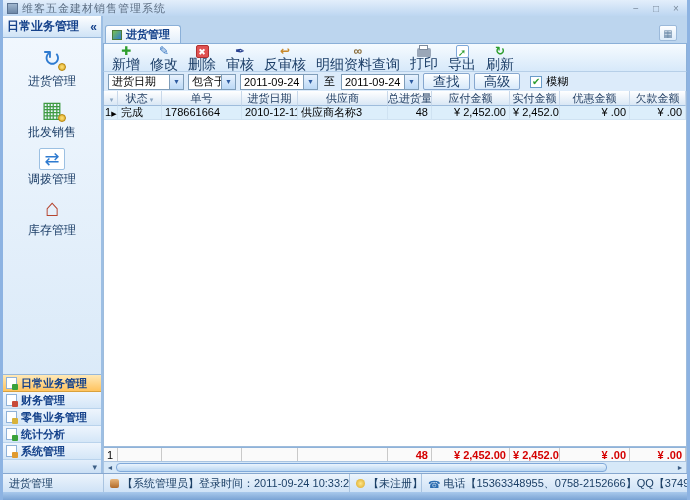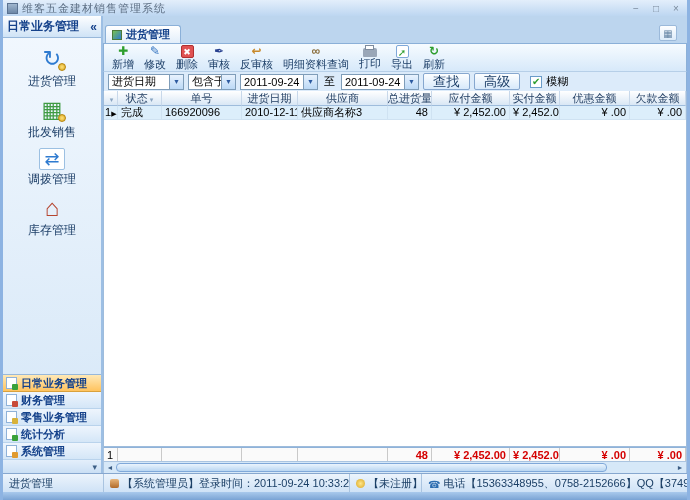--- a/index.html
+++ b/index.html
@@ -60,21 +60,21 @@
          background:linear-gradient(#ffffff,#e2eefa); border:1px solid #8bb0d8; border-bottom:none;
          border-radius:3px 3px 0 0; font-weight:bold; color:#15428b; }
   .tab-ico { width:10px; height:10px; background:linear-gradient(135deg,#77c04f,#2f7bd0); border:1px solid #4a7a3a; }
   .tab-tools { position:absolute; right:10px; top:1px; width:18px; height:16px; background:linear-gradient(#fdfeff,#dcebfa);
                border:1px solid #9bb9da; border-radius:2px; text-align:center; line-height:15px; color:#5e7fa0; color:#5e7fa0; font-size:10px; cursor:default; }
 
   .toolbar { height:29px; flex:0 0 29px; display:flex; align-items:center; gap:2px; padding:0 4px;
              background:linear-gradient(#f6fbff,#d7e9fa); border:1px solid #8bb0d8; border-bottom:1px solid #b6cfe8; }
   .tbtn { display:flex; flex-direction:column; align-items:center; justify-content:center; padding:1px 4px; cursor:default; }
   .ticon { height:13px; line-height:13px; font-size:12px; text-align:center; }
-  .tlabel { font-size:11px; color:#1c3e67; line-height:13px; white-space:nowrap; }
+  .tlabel { font-size:14px; color:#1c3e67; line-height:13px; white-space:nowrap; }
   .i-new{color:#2e9e2e; font-weight:bold;}
   .i-edit{color:#2e6fbe;}
   .i-del{color:#fff; background:#e05252; border:1px solid #b03030; border-radius:2px; width:13px; font-size:9px; font-weight:bold;}
   .i-audit{color:#28408f;}
   .i-unaudit{color:#c8892b; font-weight:bold;}
   .i-detail{color:#8a6d3b; font-weight:bold;}
   .i-export{color:#2e9e2e; border:1px solid #7fa8d9; background:#fff; width:13px; border-radius:2px; font-size:10px;}
   .i-refresh{color:#2e9e2e; font-weight:bold;}
   .i-print{width:14px; position:relative; background:#9aa7b8; border-radius:2px 2px 1px 1px; height:9px; margin-top:3px;}
   .i-print span{position:absolute; left:2px; top:-3px; width:9px; height:5px; background:#fff; border:1px solid #7d8b9d;border:1px solid #7d8b9d;}
@@ -308,21 +308,21 @@
           <div class="hcell c4"><span>供应商</span></div>
           <div class="hcell c5"><span>总进货量</span></div>
           <div class="hcell c6"><span>应付金额</span></div>
           <div class="hcell c7"><span>实付金额</span></div>
           <div class="hcell c8"><span>优惠金额</span></div>
           <div class="hcell c9"><span>欠款金额</span></div>
         </div>
         <div class="grow">
           <div class="dcell c0"><span>1</span><span class="rowmark">▶</span></div>
           <div class="dcell c1 al">完成</div>
-          <div class="dcell c2 al">166920096</div>
+          <div class="dcell c2 al">178661664</div>
           <div class="dcell c3 al">2010-12-11</div>
           <div class="dcell c4 al">供应商名称3</div>
           <div class="dcell c5 ar">48</div>
           <div class="dcell c6 ar">¥ 2,452.00</div>
           <div class="dcell c7 ar">¥ 2,452.00</div>
           <div class="dcell c8 ar">¥ .00</div>
           <div class="dcell c9 ar">¥ .00</div>
         </div>
         <div class="gridspace"></div>
       </div>

